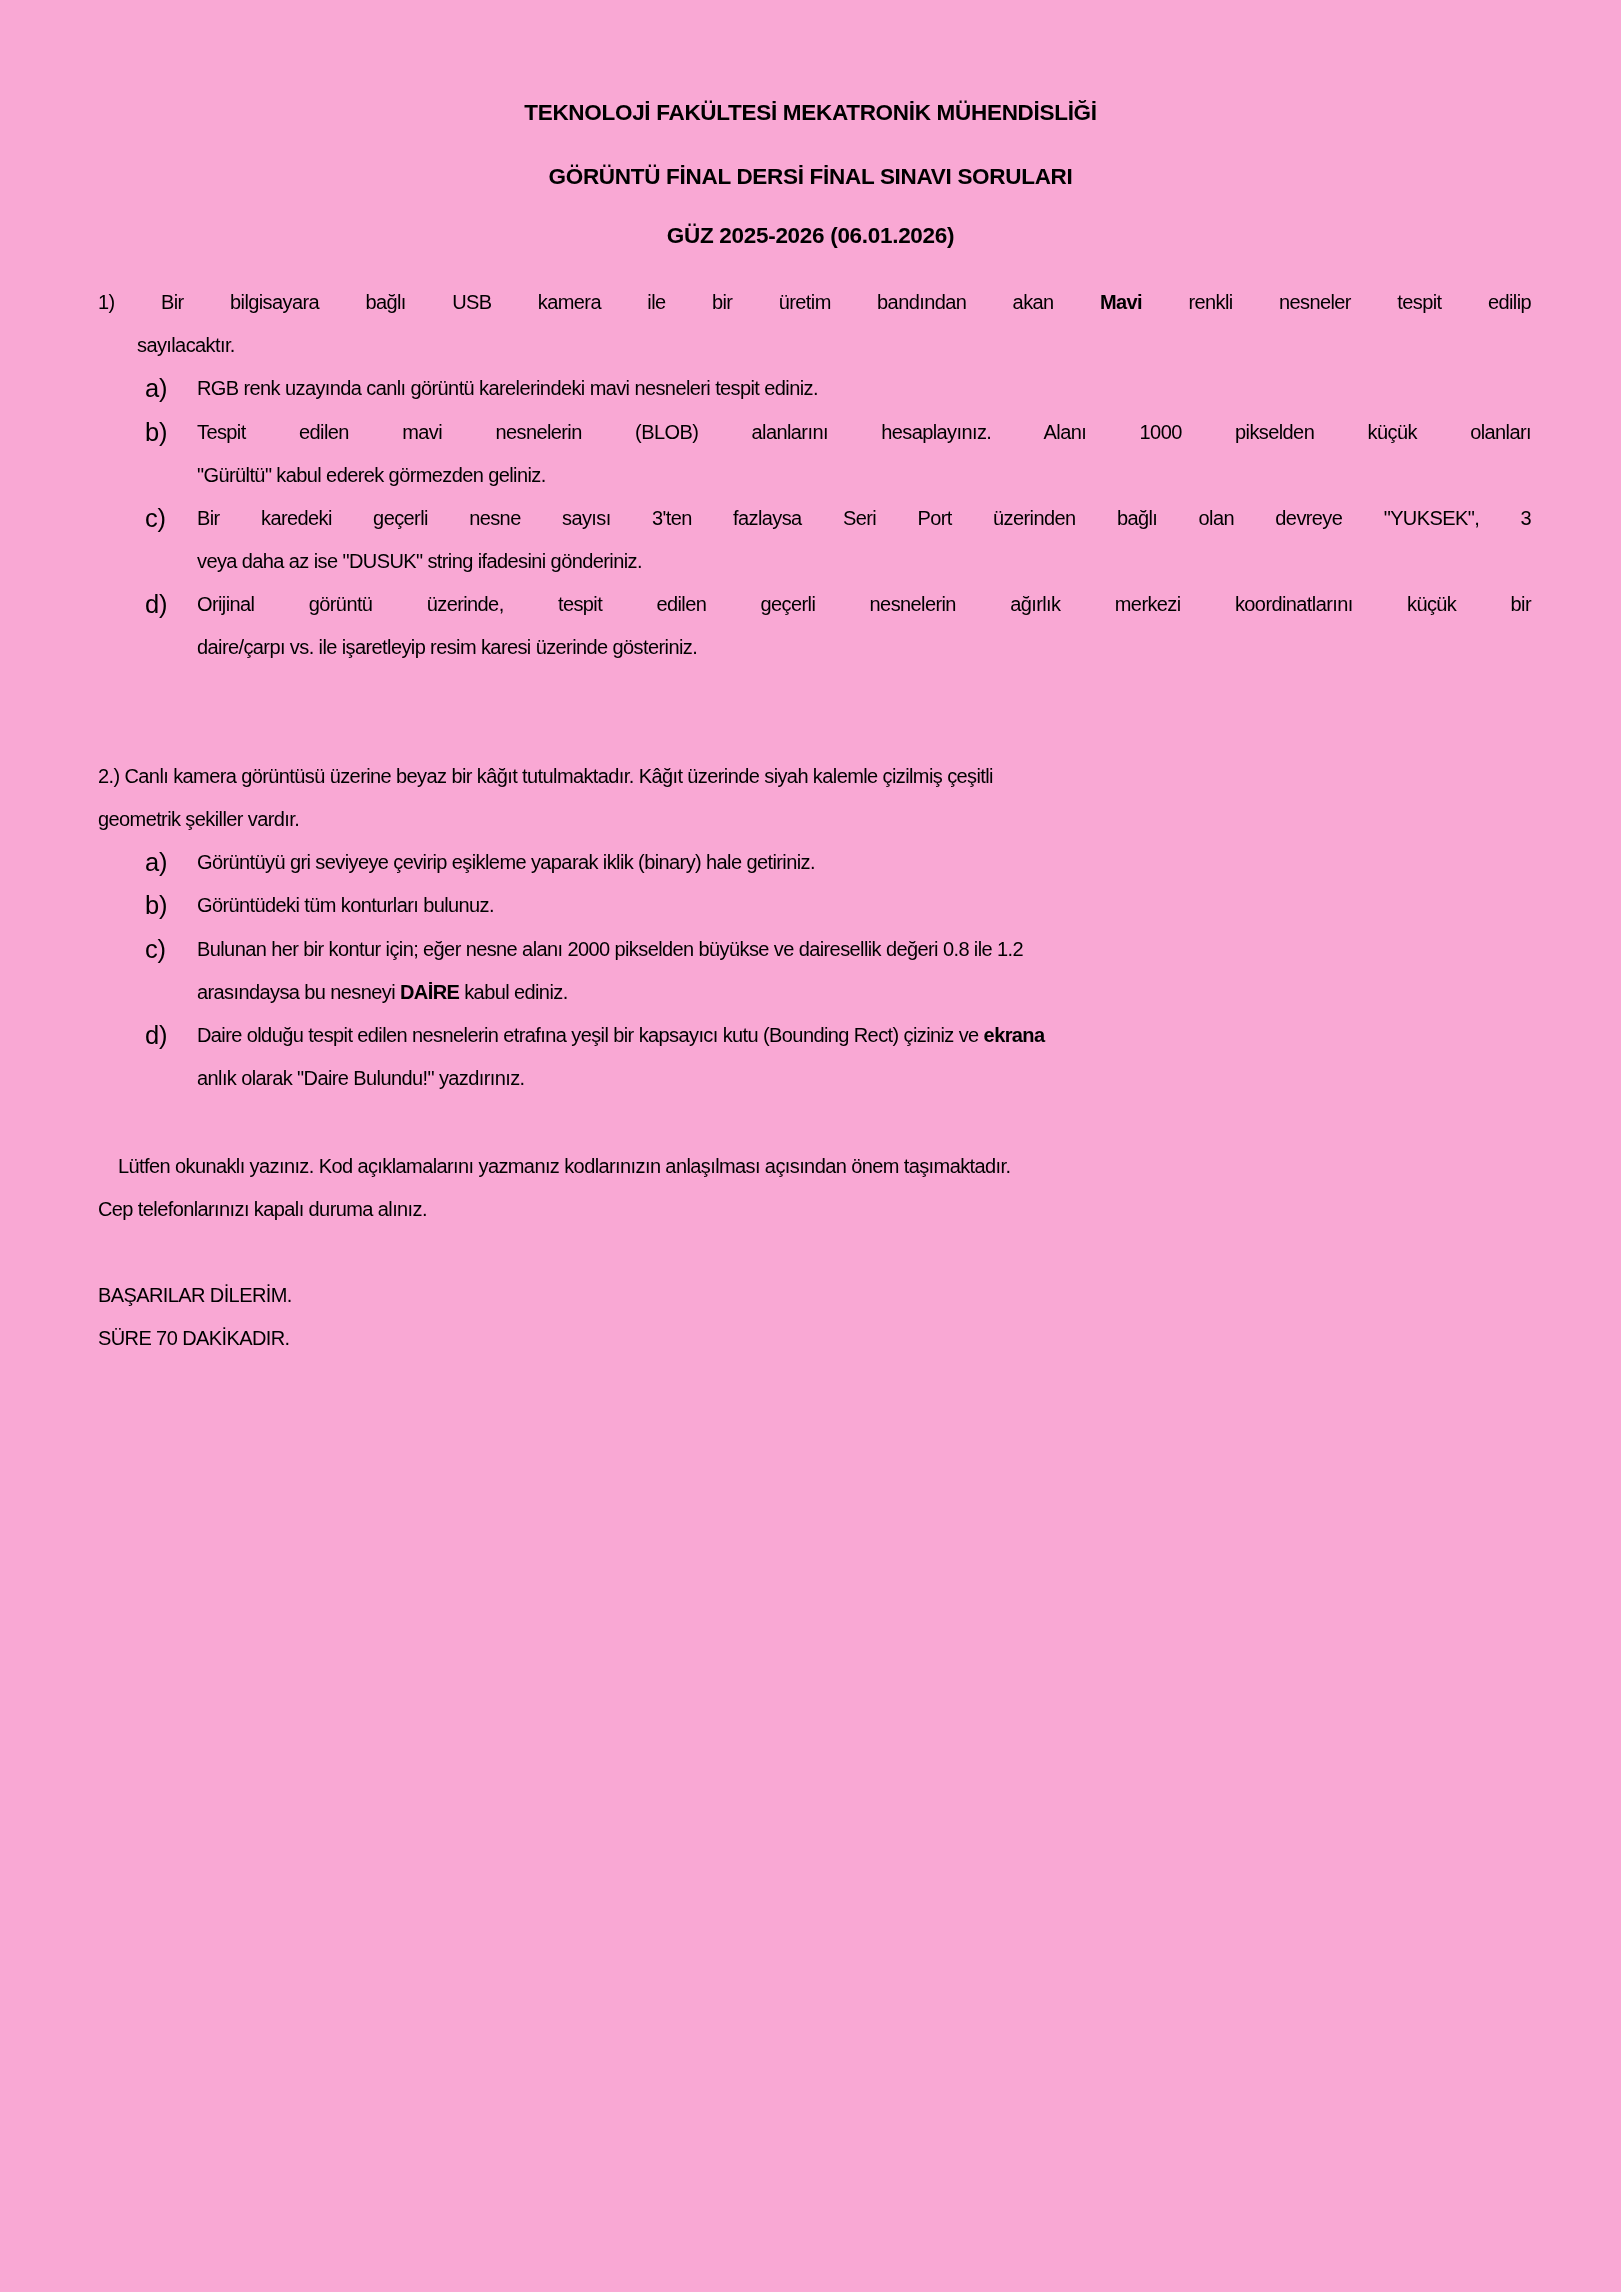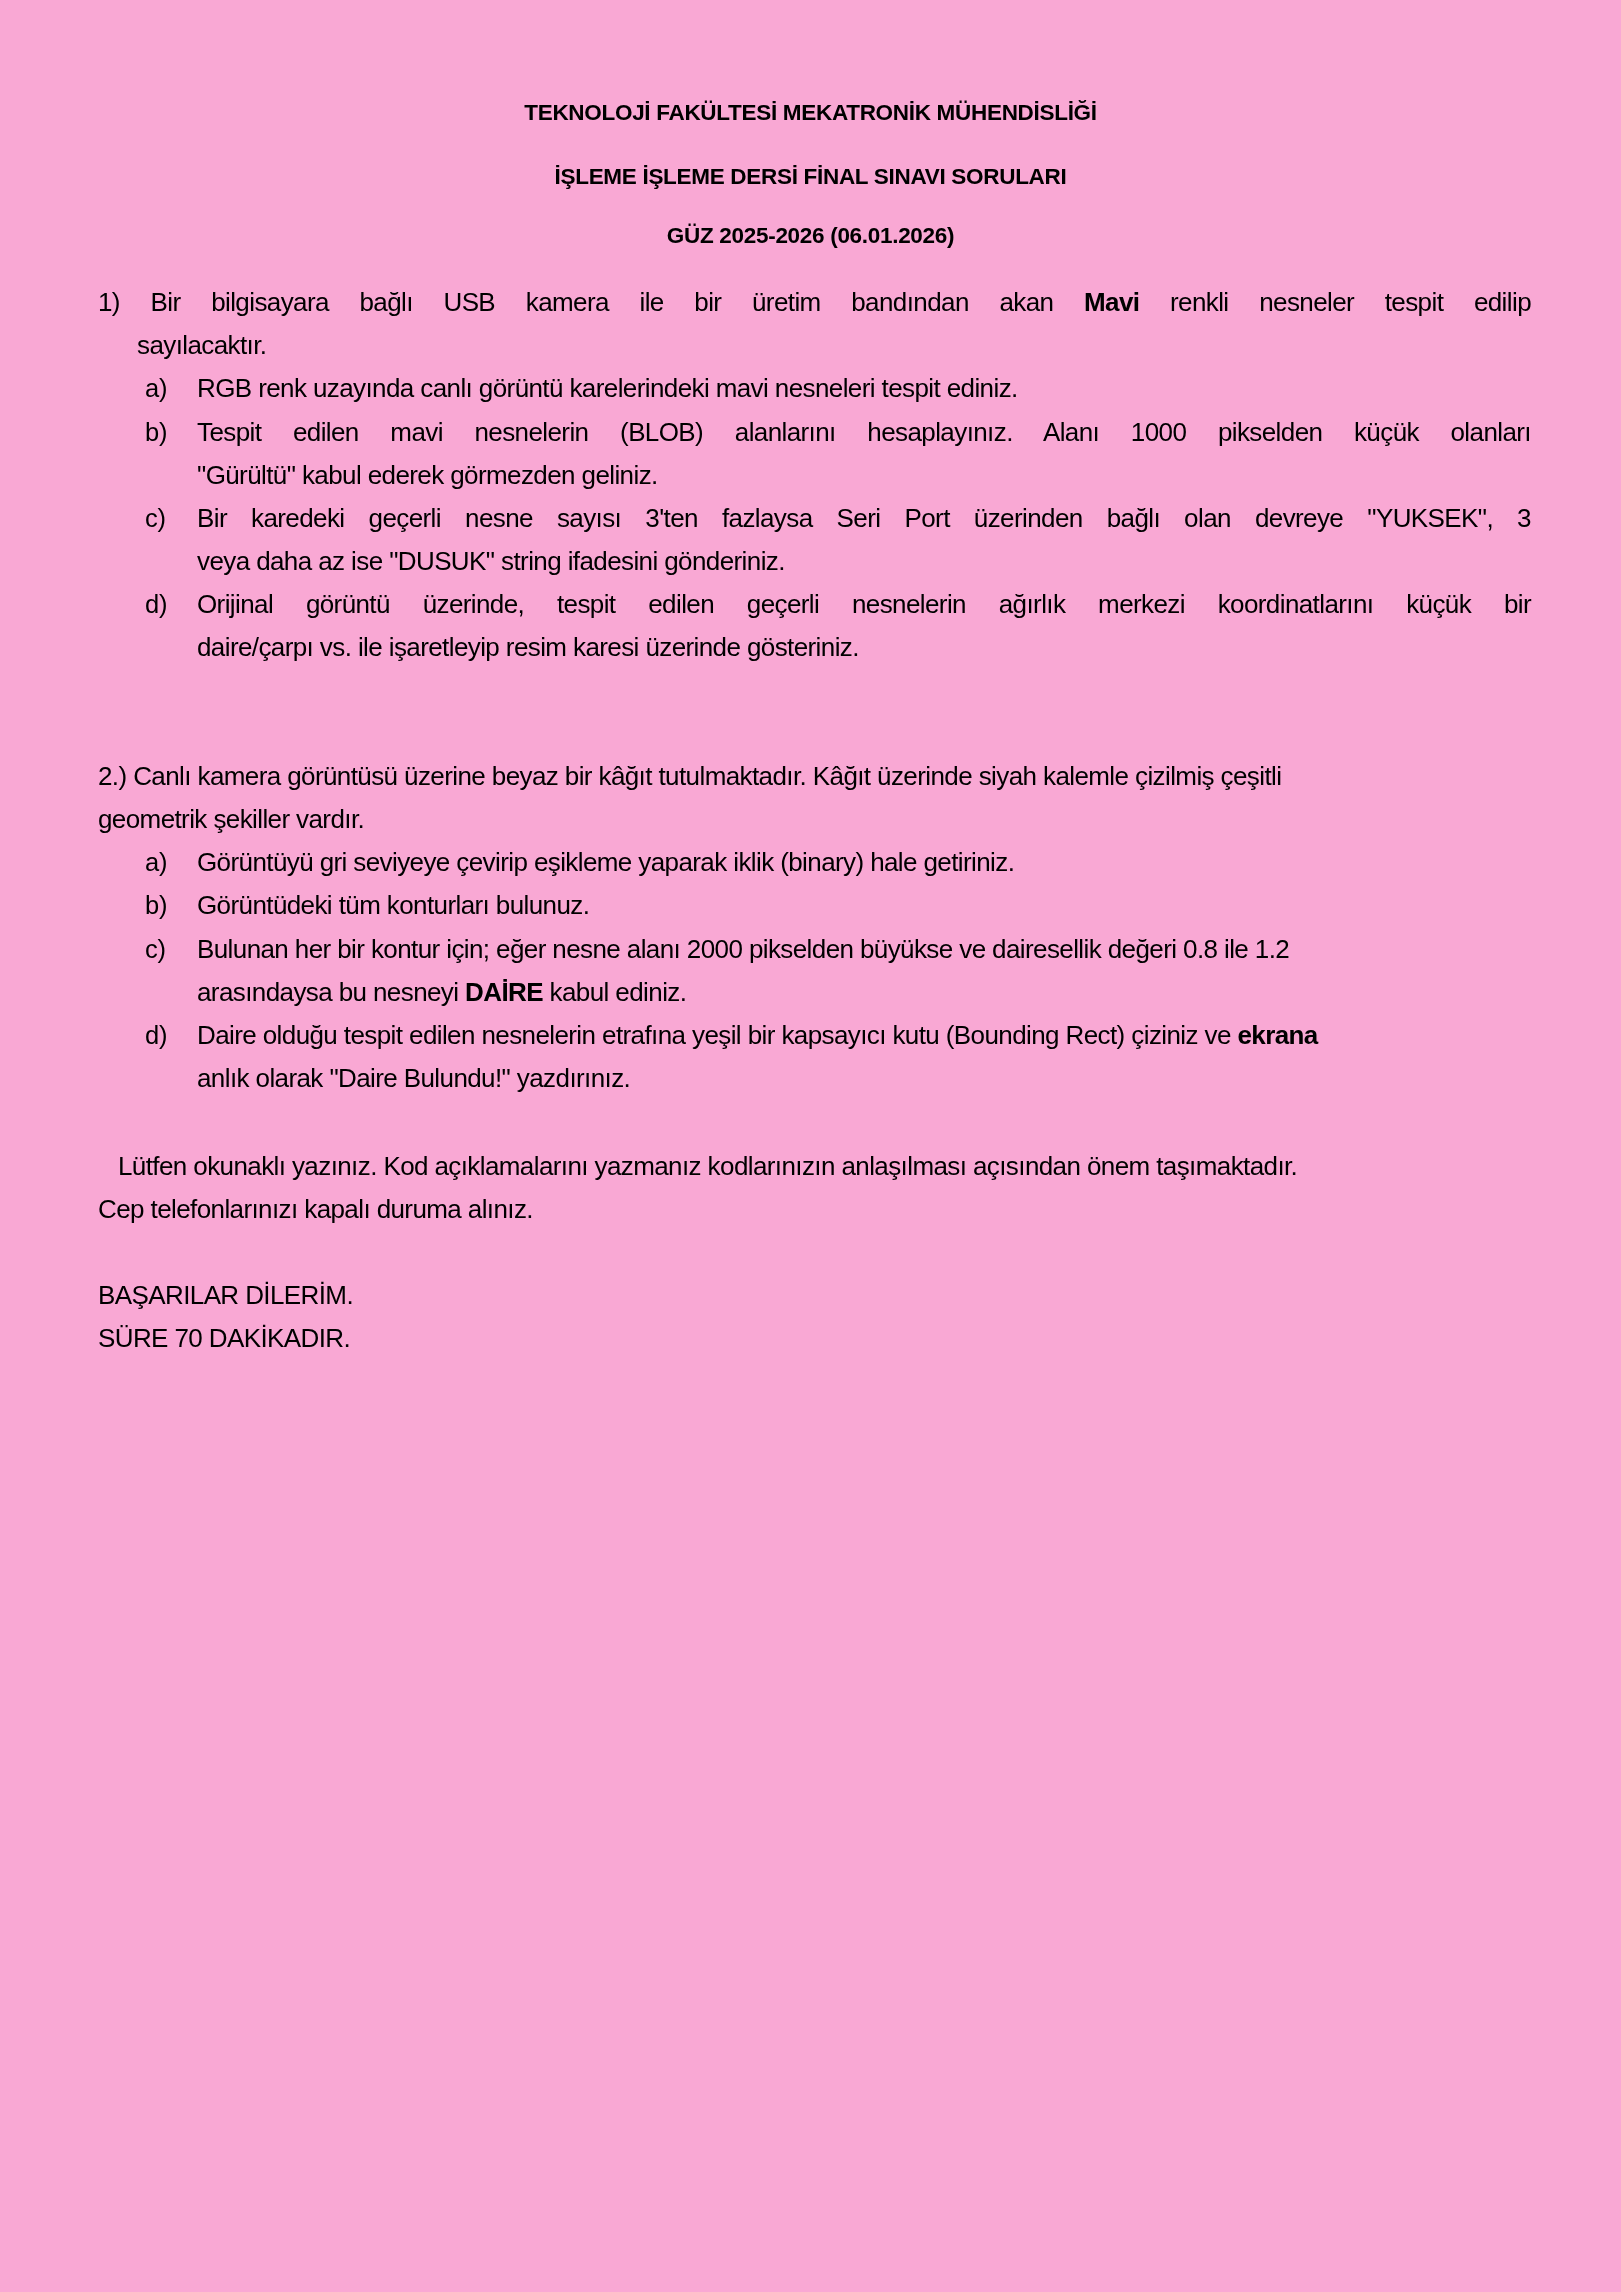--- a/index.html
+++ b/index.html
@@ -28,21 +28,21 @@
       width: 1621px;
       text-align: center;
       font-weight: bold;
       font-size: 22.5px;
       letter-spacing: -0.3px;
       line-height: 29px;
       white-space: nowrap;
     }
     .line {
       position: absolute;
-      font-size: 26px;
+      font-size: 20px;
       line-height: 33px;
       white-space: nowrap;
       letter-spacing: -0.6px;
     }
     .just {
       text-align: justify;
       text-align-last: justify;
       white-space: normal;
     }
     .lbl {
@@ -52,21 +52,21 @@
       letter-spacing: -0.3px;
     }
     b { font-weight: bold; }
   </style>
 </head>
 <body>
 
 <div class="page">
 
   <div class="hdr" style="top:98px;">TEKNOLOJİ FAKÜLTESİ MEKATRONİK MÜHENDİSLİĞİ</div>
-  <div class="hdr" style="top:162px;">İŞLEME İŞLEME DERSİ FİNAL SINAVI SORULARI</div>
+  <div class="hdr" style="top:162px;">GÖRÜNTÜ FİNAL DERSİ FİNAL SINAVI SORULARI</div>
   <div class="hdr" style="top:221px;">GÜZ 2025-2026  (06.01.2026)</div>
 
   <div>
     <div class="line just" style="top:286px; left:98px; width:1433px;">
       <span>1)</span>
       <span>Bir bilgisayara bağlı USB kamera ile bir üretim bandından akan </span><b>Mavi</b><span> renkli nesneler tespit edilip</span>
     </div>
     <div class="line" style="top:329px; left:137px;">sayılacaktır.</div>
 
     <div class="lbl" style="top:372px; left:145px;">a)</div>

